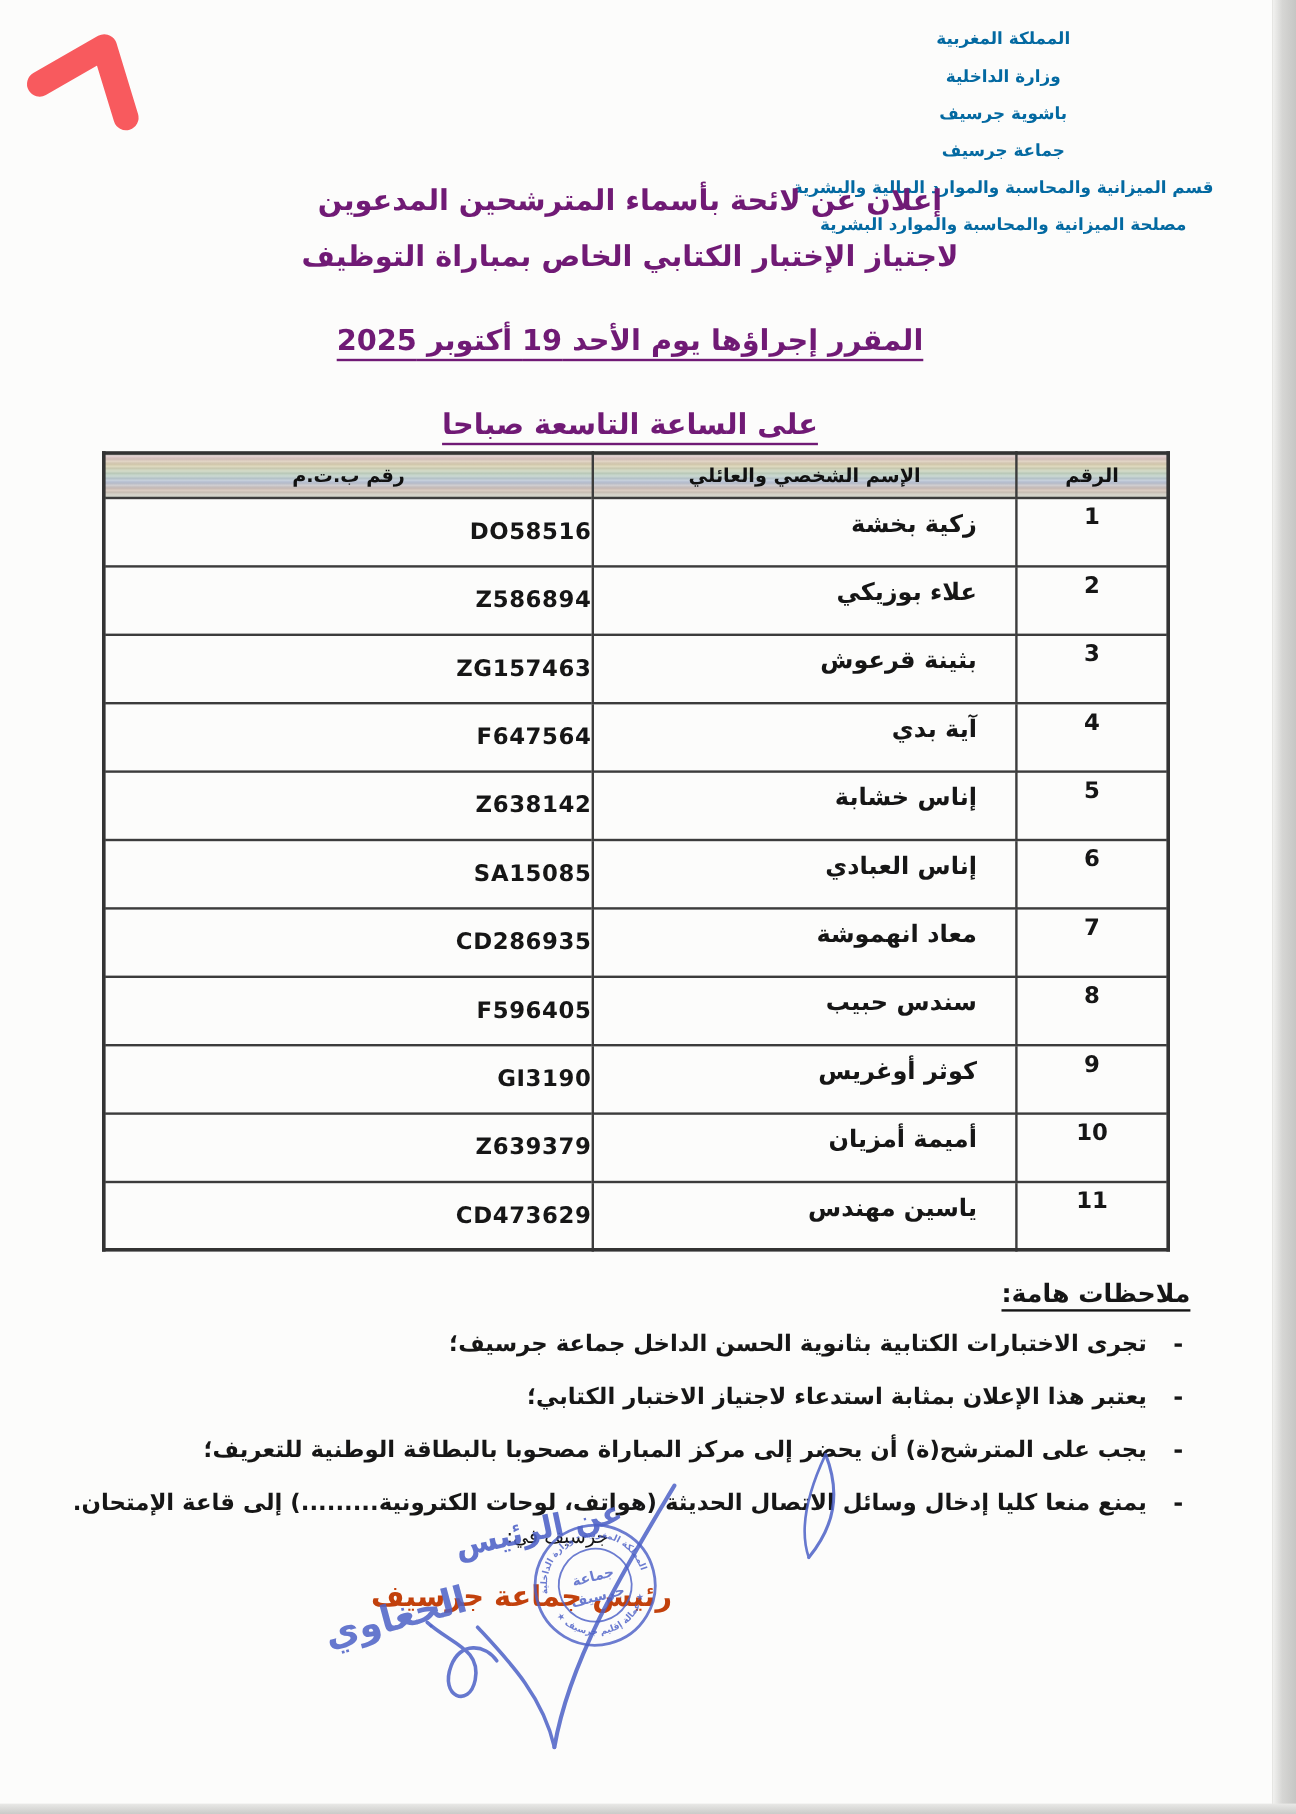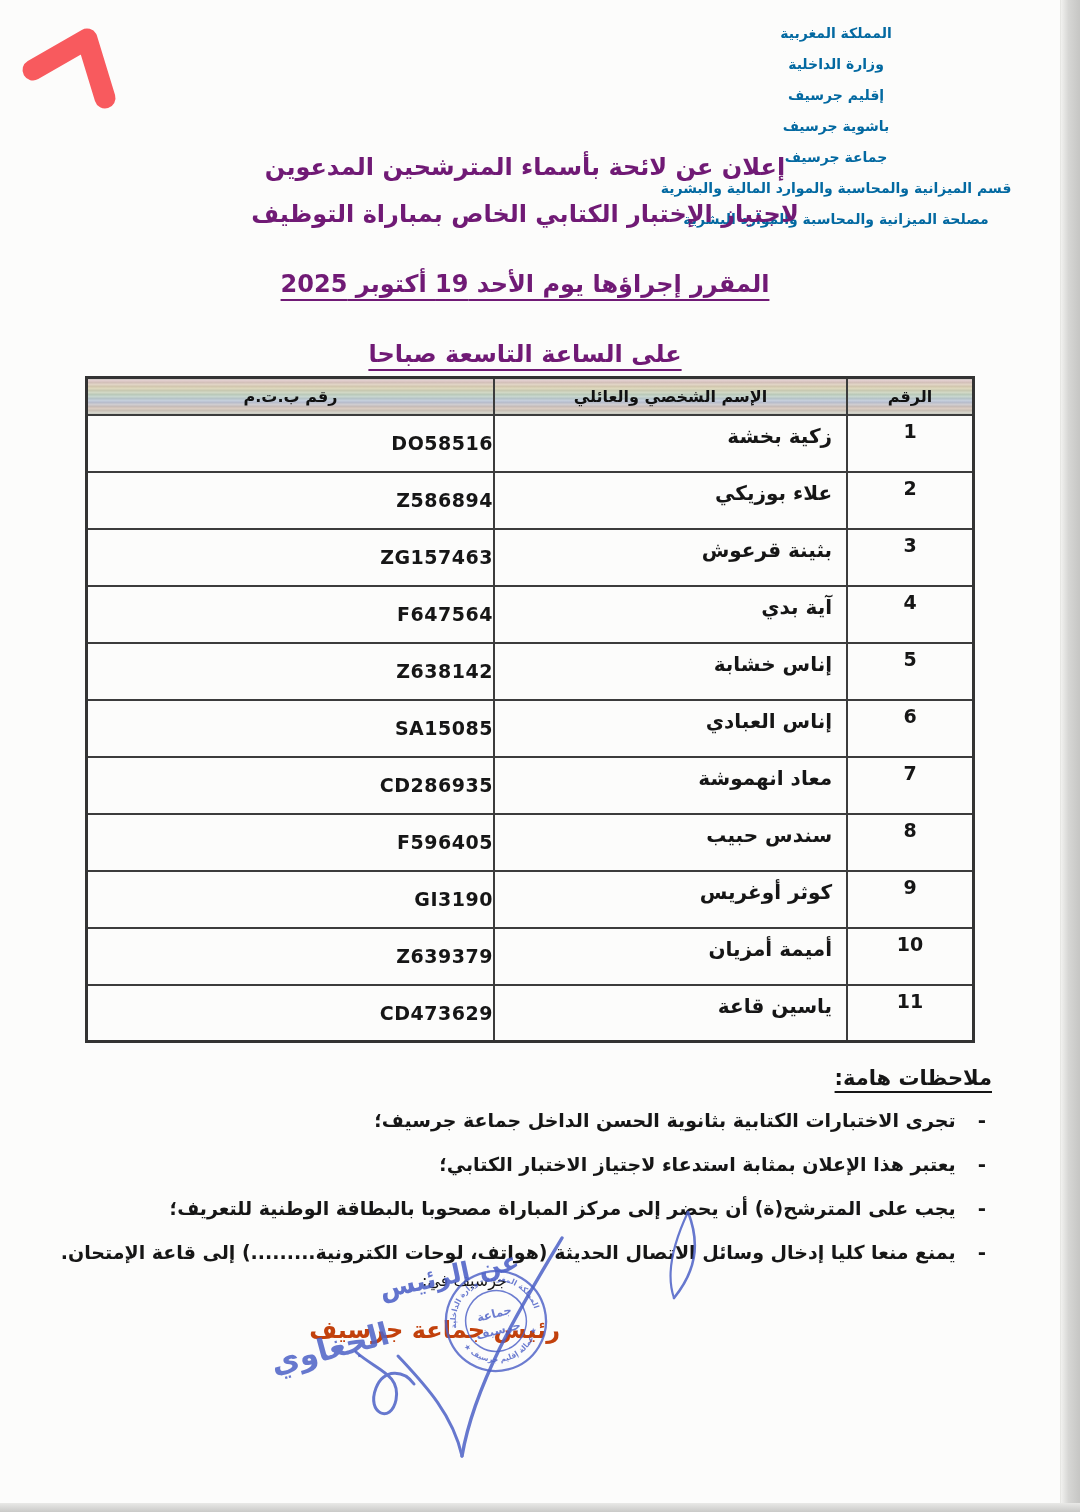--- a/index.html
+++ b/index.html
@@ -48,21 +48,21 @@
     height:37px; font-size:16px; font-weight:bold; text-align:center; color:#111;
     background-image:
       repeating-linear-gradient(180deg, rgba(255,255,255,.18) 0 2px, rgba(90,90,120,.05) 2px 4px),
       linear-gradient(180deg,#dcc2c6 0%,#d8cfae 24%,#bccfbe 45%,#b8c3d6 62%,#d2c0b3 82%,#c7ccc1 100%);
   }
   .col-id   { width:406px; }
   .col-name { width:352px; }
   .col-num  { width:126px; }
   .doc-table td { height:57px; }
   td.c-num  { text-align:center; vertical-align:top; padding-top:4px; font-size:19px; font-weight:bold; }
-  td.c-name { text-align:right; vertical-align:top; padding:8px 14px 0 0; font-size:20px; font-weight:bold; direction:rtl; }
+  td.c-name { text-align:right; vertical-align:top; padding:8px 32px 0 0; font-size:20px; font-weight:bold; direction:rtl; }
   td.c-id   { text-align:right; vertical-align:middle; font-size:19px; font-weight:bold; letter-spacing:.5px; }
   
   .notes-heading {
     position:absolute; top:1066px; right:88px; direction:rtl;
     font-weight:bold; font-size:21px;
     text-decoration:underline; text-underline-offset:6px; text-decoration-thickness:2px;
   }
   .notes-list { position:absolute; top:1108px; right:94px; width:915px; direction:rtl; }
   .note-item {
     display:flex; align-items:flex-start; gap:22px;
@@ -104,21 +104,20 @@
 <svg class="red-mark" viewBox="0 0 105 95" aria-hidden="true">
   <path d="M 15,50 L 69,19 L 87,78" fill="none" stroke="#f85a5e" stroke-width="21" stroke-linecap="round" stroke-linejoin="round"></path>
 </svg>
 
 <div class="letterhead">
 
     <div class="lh-line">المملكة المغربية</div>
 
     <div class="lh-line">وزارة الداخلية</div>
 
-    <div class="lh-line">إقليم جرسيف</div>
 
     <div class="lh-line">باشوية جرسيف</div>
 
     <div class="lh-line">جماعة جرسيف</div>
 
     <div class="lh-line">قسم الميزانية والمحاسبة والموارد المالية والبشرية</div>
 
     <div class="lh-line">مصلحة الميزانية والمحاسبة والموارد البشرية</div>
   </div>
 
@@ -199,21 +198,21 @@
       </tr>
 
       <tr>
         <td class="c-num">10</td>
         <td class="c-name">أميمة أمزيان</td>
         <td class="c-id">Z639379</td>
       </tr>
 
       <tr>
         <td class="c-num">11</td>
-        <td class="c-name">ياسين قاعة</td>
+        <td class="c-name">ياسين مهندس</td>
         <td class="c-id">CD473629</td>
       </tr>
     </tbody>
 </table>
 
 <div class="notes-heading">ملاحظات هامة:</div>
 <div class="notes-list">
 
     <div class="note-item">
       <span class="note-dash">-</span>

